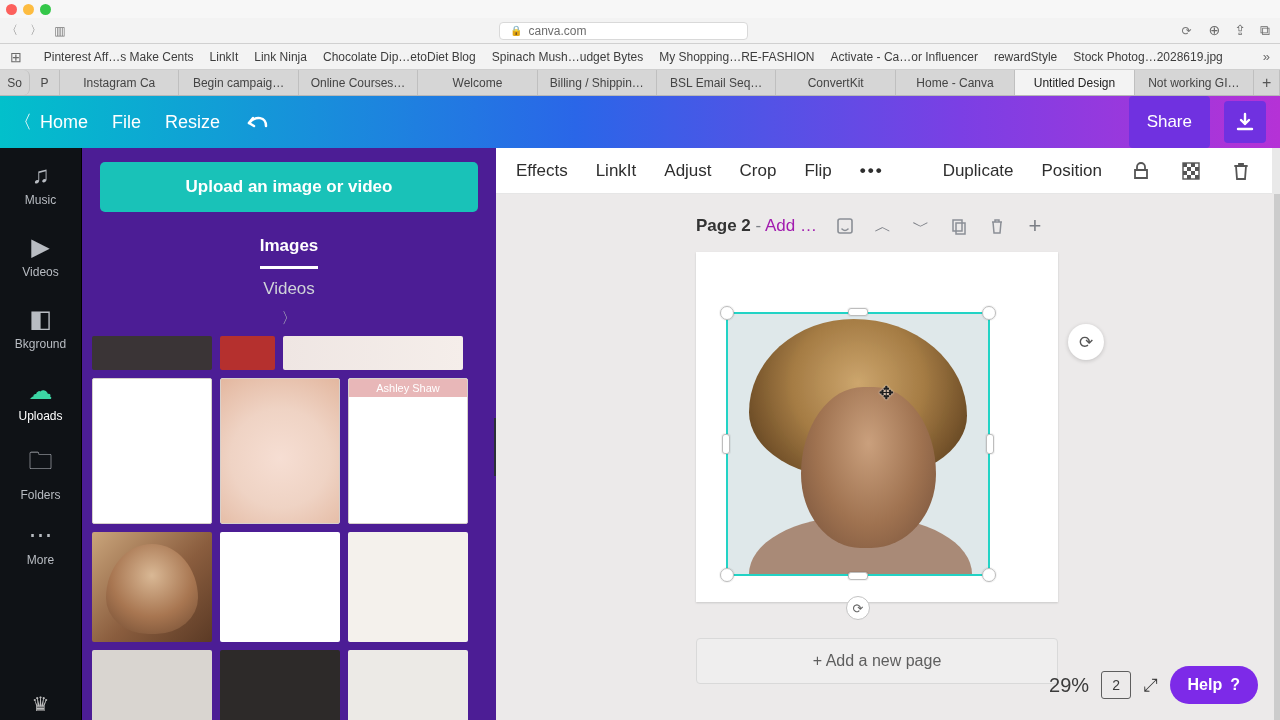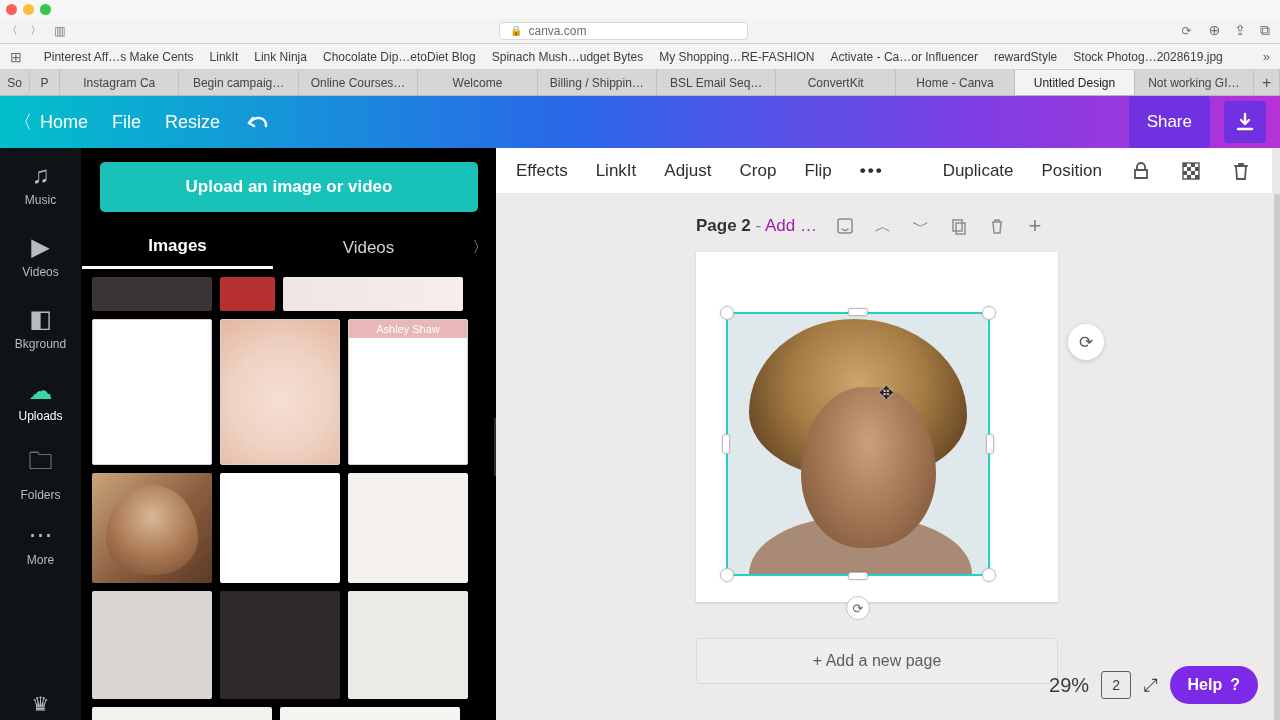--- a/index.html
+++ b/index.html
@@ -47,23 +47,23 @@
 
 
 .work{position:absolute;left:0;right:0;top:148px;bottom:0;}
 .rail{position:absolute;left:0;top:0;bottom:0;width:82px;background:#0f1216;border-right:1px solid #000;}
 .rail-item{height:72px;display:flex;flex-direction:column;align-items:center;justify-content:center;gap:4px;color:#b8bcc2;font-size:12px;}
 .rail-item.active{color:#fff;}
 .rail-item.active .ri-ic{color:#3cd6a4;}
 .ri-ic{font-size:24px;}
 .rail-crown{position:absolute;bottom:4px;left:0;right:0;text-align:center;color:#bdbdbd;font-size:20px;}
 
-.panel{position:absolute;left:82px;top:0;bottom:0;width:414px;background:#000000;}
+.panel{position:absolute;left:82px;top:0;bottom:0;width:414px;background:#4c1d95;}
 .upload-btn{margin:14px 18px;background:#19c2b8;color:#fff;text-align:center;border-radius:5px;padding:15px 0;font-size:17px;font-weight:600;}
-.sub-tabs{display:flex;color:#cfd3d8;font-size:17px;align-items:center;}
+.sub-tabs{display:flex;color:#cfd3d8;font-size:17px;align-items:center;flex-direction:column;}
 .sub-tab{flex:1;text-align:center;padding:10px 0;}
 .sub-tab.active{color:#fff;font-weight:700;border-bottom:3px solid #fff;}
 .sub-arrow{width:32px;text-align:center;color:#aeb4bb;font-size:15px;}
 .grid{display:flex;flex-wrap:wrap;gap:8px;padding:8px 10px;overflow:hidden;}
 .th{background:#c8c2bd;border-radius:2px;display:flex;align-items:center;font-size:9px;color:#555;overflow:hidden;}
 .th-a{width:120px;height:34px;}
 .th-b{width:55px;height:34px;}
 .th-c{width:180px;height:34px;background:linear-gradient(90deg,#efe6e3,#f5eeea);}
 .th-m{width:120px;height:146px;background:#fff;border:1px solid #d6d0cb;}
 .th-s{width:120px;height:110px;background:#efece8;}

